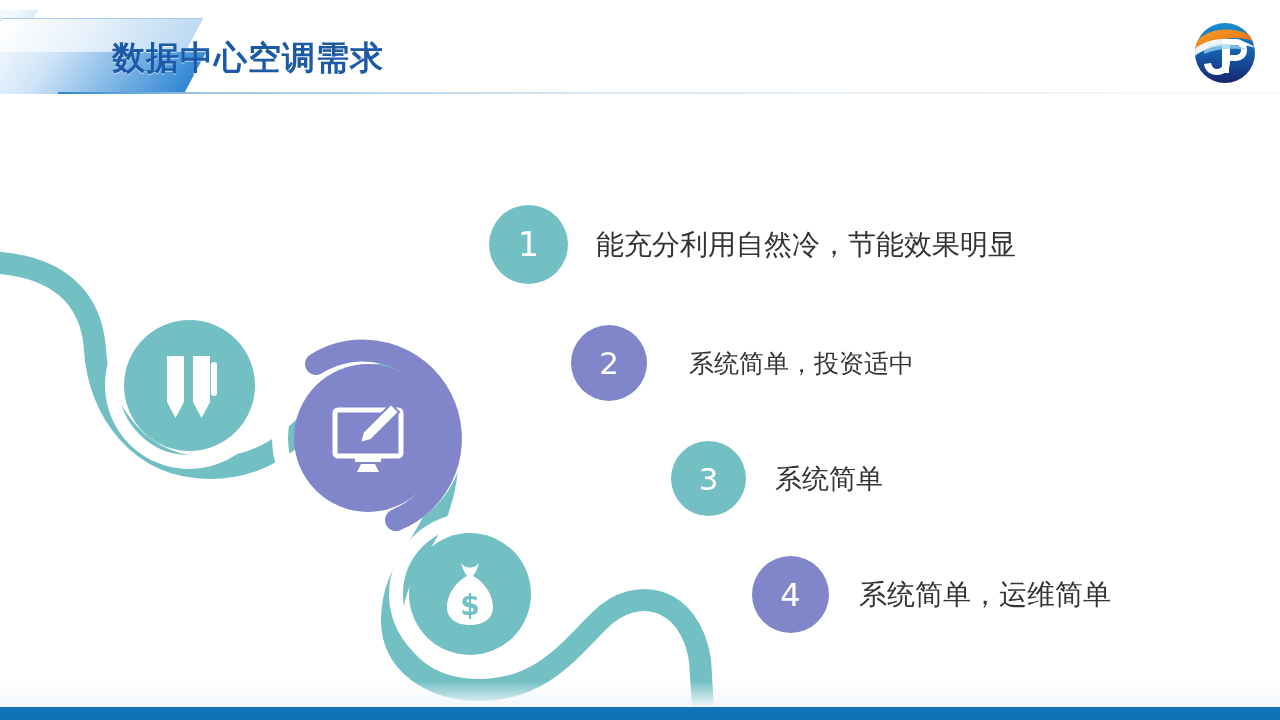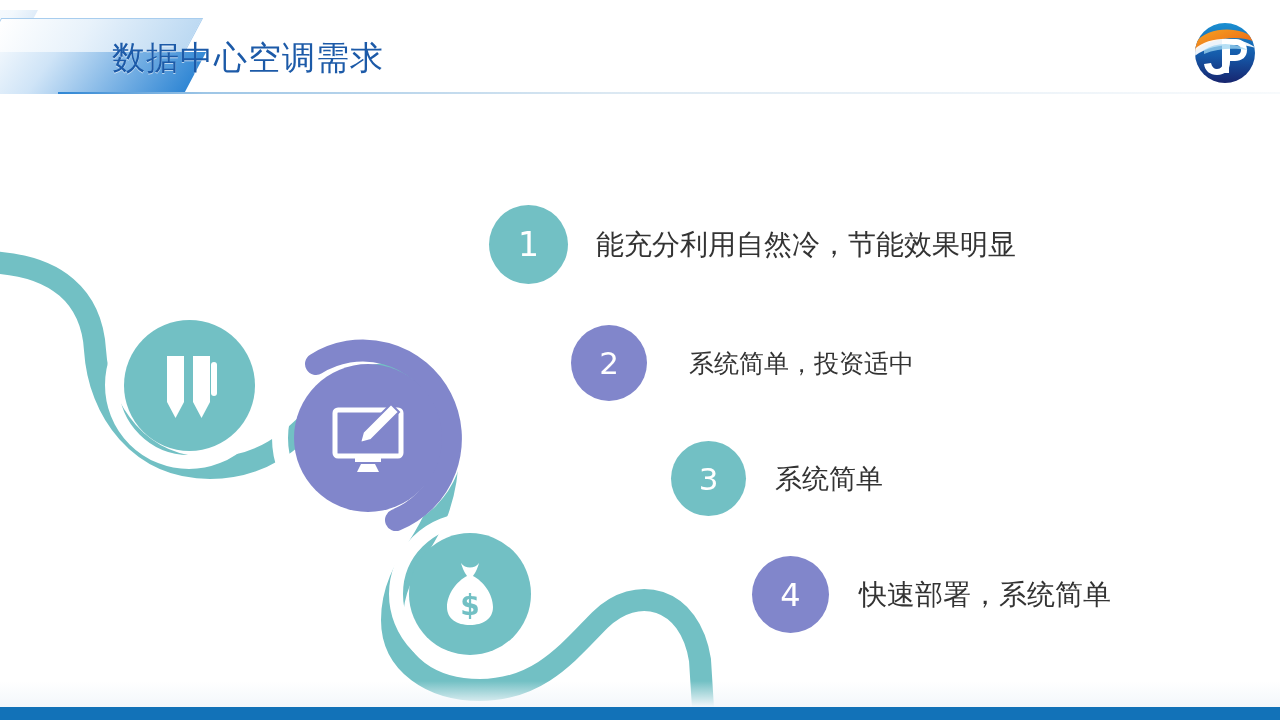--- a/index.html
+++ b/index.html
@@ -28,21 +28,21 @@
     left:-60px;top:10px;width:90px;height:30px;
     background:linear-gradient(100deg,#ffffff 0%,#f2f8fd 70%,#dceaf8 100%);
     transform:skewX(-28deg);
   }
   .hdr-rule{
     position:absolute;left:58px;top:92px;width:1222px;height:2px;
     background:linear-gradient(90deg,#2f86d4 0%,#9ec6e6 12%,#dbe8f2 45%,#eef4f9 80%,#f7fafc 100%);
   }
   .hdr-title{
     position:absolute;left:112px;top:36px;
-    font-size:33px;font-weight:normal;letter-spacing:1px;
+    font-size:33px;font-weight:bold;letter-spacing:1px;
     color:#1c5aa8;
     text-shadow:0 1px 0 rgba(255,255,255,.6);
     white-space:nowrap;
   }
 
   
   .logo{position:absolute;right:24px;top:22px;width:62px;height:62px;}
 
   
   .art{position:absolute;left:0;top:0;width:1280px;height:720px;}
@@ -192,19 +192,19 @@
     <div class="item-text">系统简单，投资适中</div>
   </div>
 
   <div class="item item-3">
     <div class="num">3</div>
     <div class="item-text">系统简单</div>
   </div>
 
   <div class="item item-4">
     <div class="num">4</div>
-    <div class="item-text">快速部署，系统简单</div>
+    <div class="item-text">系统简单，运维简单</div>
   </div>
 
   <div class="bottom-fade"></div>
   <div class="bottom-bar"></div>
 
 </div>
 
 </body></html>

